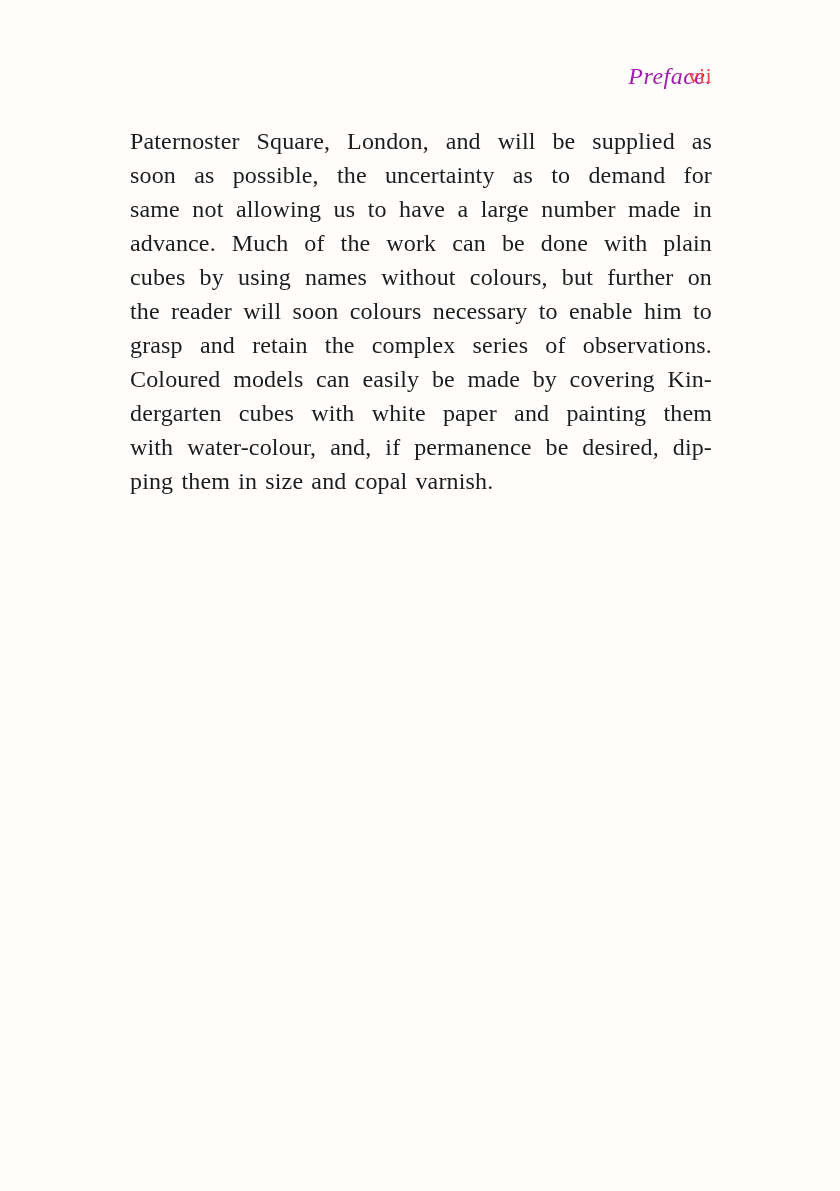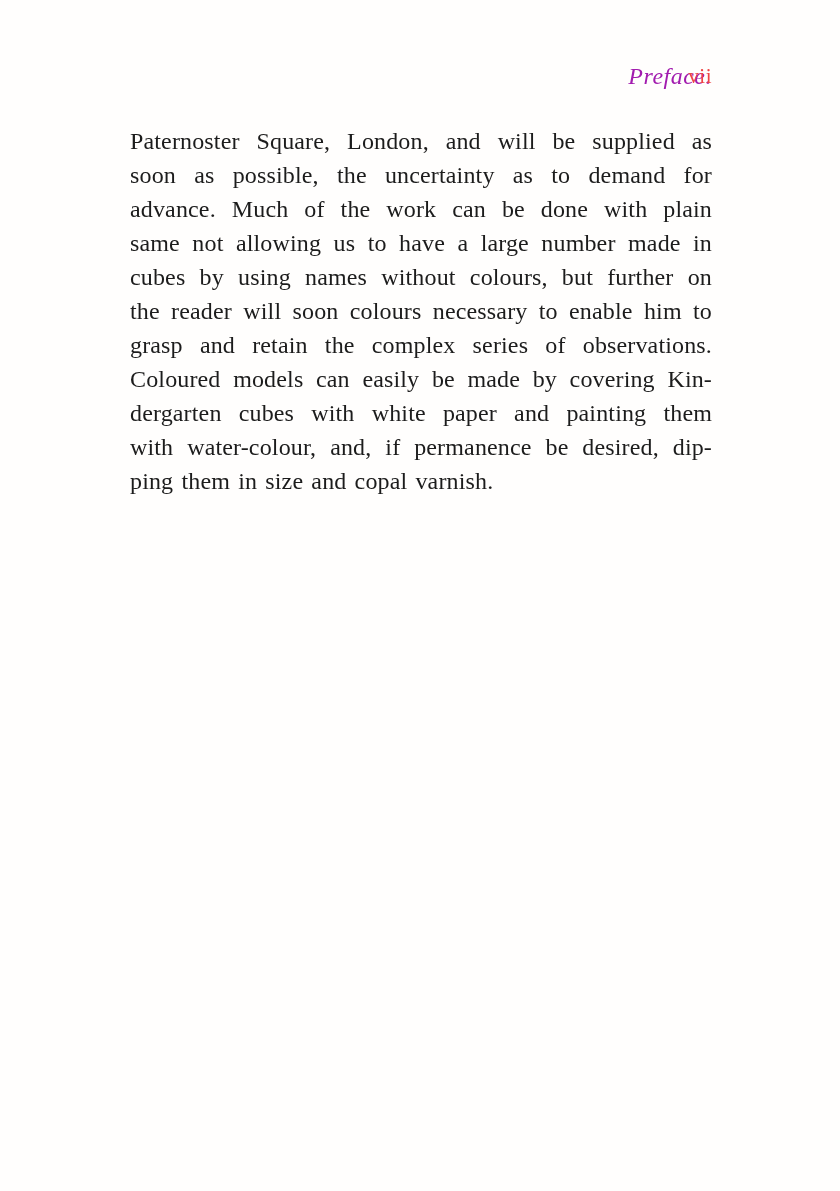--- a/index.html
+++ b/index.html
@@ -74,22 +74,22 @@
 
 <div class="page">
   <div class="text-block">
     <div class="header">
       <div class="running-title">Preface.</div>
       <div class="page-number">vii</div>
     </div>
     <div class="body-text" id="paragraph">
         <div class="line">Paternoster Square, London, and will be supplied as</div>
         <div class="line">soon as possible, the uncertainty as to demand for</div>
+        <div class="line">same not allowing us to have a large number made in</div>
         <div class="line">advance. Much of the work can be done with plain</div>
-        <div class="line">same not allowing us to have a large number made in</div>
         <div class="line">cubes by using names without colours, but further on</div>
         <div class="line">the reader will soon colours necessary to enable him to</div>
         <div class="line">grasp and retain the complex series of observations.</div>
         <div class="line">Coloured models can easily be made by covering Kin-</div>
         <div class="line">dergarten cubes with white paper and painting them</div>
         <div class="line">with water-colour, and, if permanence be desired, dip-</div>
         <div class="line last">ping them in size and copal varnish.</div>
       </div>
   </div>
 </div>

